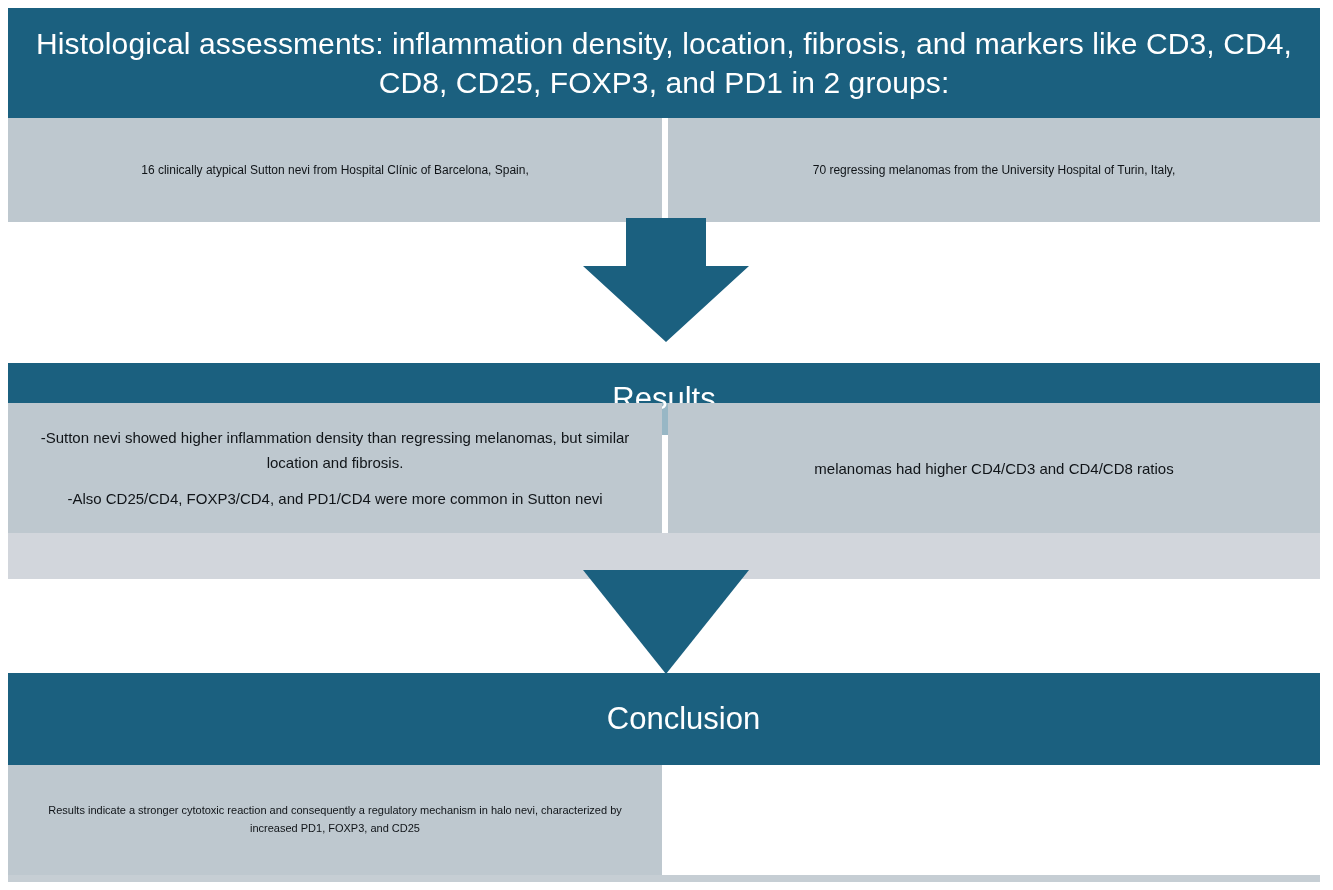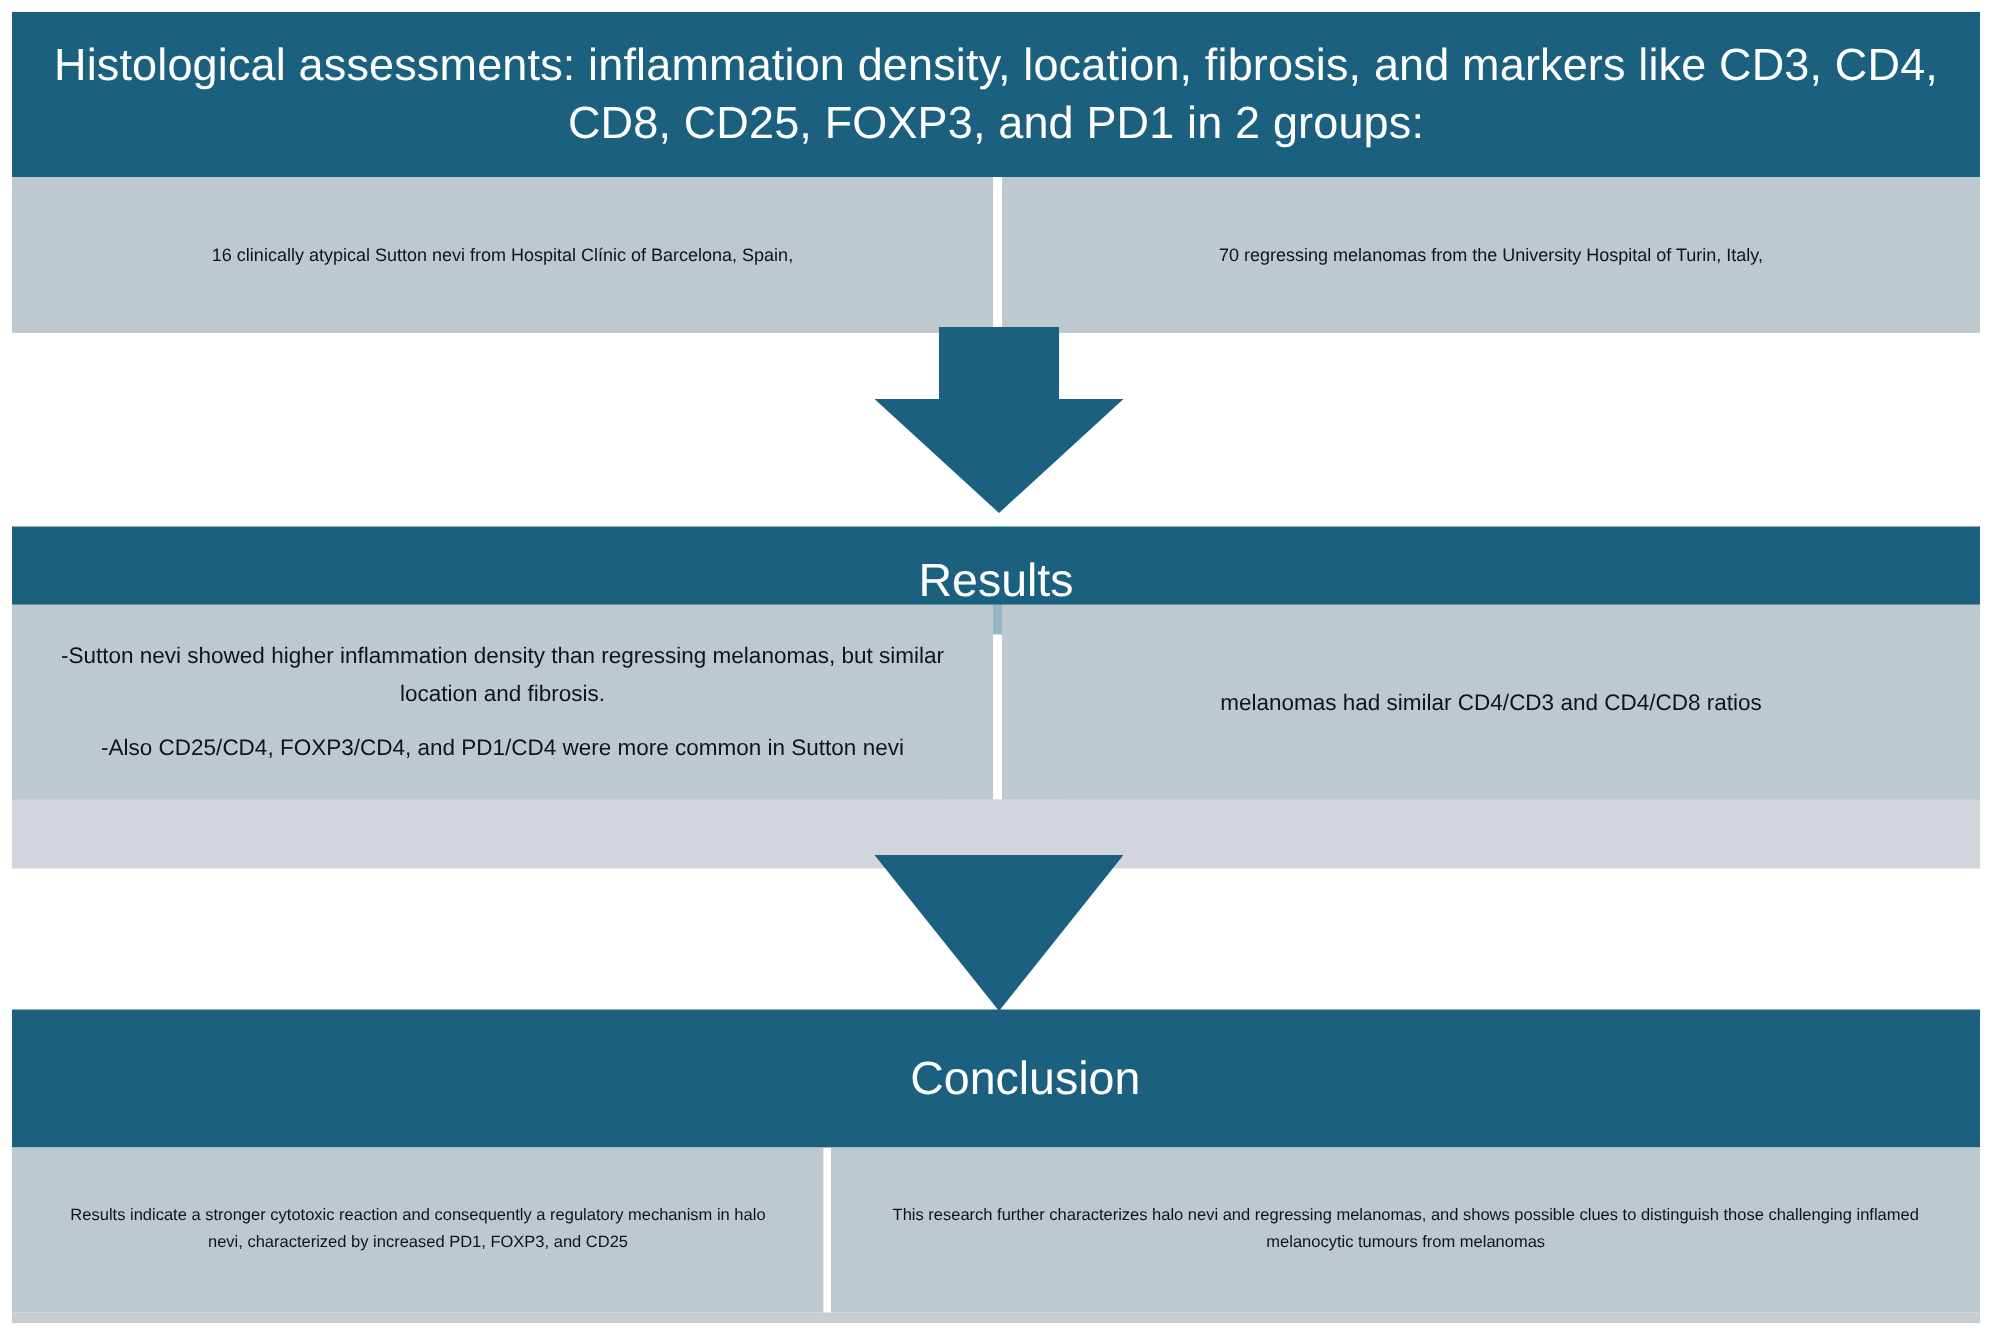--- a/index.html
+++ b/index.html
@@ -94,21 +94,21 @@
   }
   .arrow svg { display: block; }
 
   
   #sec1 { top: 8px; height: 183px; }
   #sec1 .band-header { top: 0; height: 110px; }
   #sec1 .body-row    { top: 110px; height: 104px; }
 
   
   #sec2 { top: 347px; height: 232px; }
-  #sec2 .band-header { top: 4px; height: 72px; }
+  #sec2 .band-header { top: 16px; height: 72px; }
   #sec2 .body-row    { top: 56px; height: 132px; }
   #sec2 .tray        { top: 186px; height: 46px; }
 
   #sec2 .panel { font-size: 15px; line-height: 1.65; }
 
   .results-lines p { margin: 0 0 11px 0; }
   .results-lines p:last-child { margin-bottom: 0; }
 
   
   #sec3 { top: 673px; height: 209px; }
@@ -163,21 +163,21 @@
 
     <div class="body-row">
       <div class="panel panel-left">
         <div class="panel-inner results-lines">
           <p>-Sutton nevi showed higher inflammation density than regressing melanomas, but similar location and fibrosis.</p>
           <p>-Also CD25/CD4, FOXP3/CD4, and PD1/CD4 were more common in Sutton nevi</p>
         </div>
       </div>
       <div class="gap-col"></div>
       <div class="panel panel-right">
-        <div class="panel-inner">melanomas had similar CD4/CD3 and CD4/CD8 ratios</div>
+        <div class="panel-inner">melanomas had higher CD4/CD3 and CD4/CD8 ratios</div>
       </div>
     </div>
 
     <div class="tray"></div>
   </div>
 
   <div class="shaft-patch" style="left:626px; top:533px; width:82px; height:44px;"></div>
 
   <div class="arrow" id="arrow3">
     <svg width="166" height="104" viewBox="0 0 166 104" aria-hidden="true">
@@ -189,21 +189,18 @@
 
     <div class="band-header">
       <div class="band-title-md">Conclusion</div>
     </div>
 
     <div class="body-row">
       <div class="panel panel-left">
         <div class="panel-inner">Results indicate a stronger cytotoxic reaction and consequently a regulatory mechanism in halo nevi, characterized by increased PD1, FOXP3, and CD25</div>
       </div>
       <div class="gap-col"></div>
-      <div class="panel panel-right">
-        <div class="panel-inner">This research further characterizes halo nevi and regressing melanomas, and shows possible clues to distinguish those challenging inflamed melanocytic tumours from melanomas</div>
-      </div>
     </div>
 
     <div class="tray"></div>
   </div>
 
 </div>
 
 </body></html>

